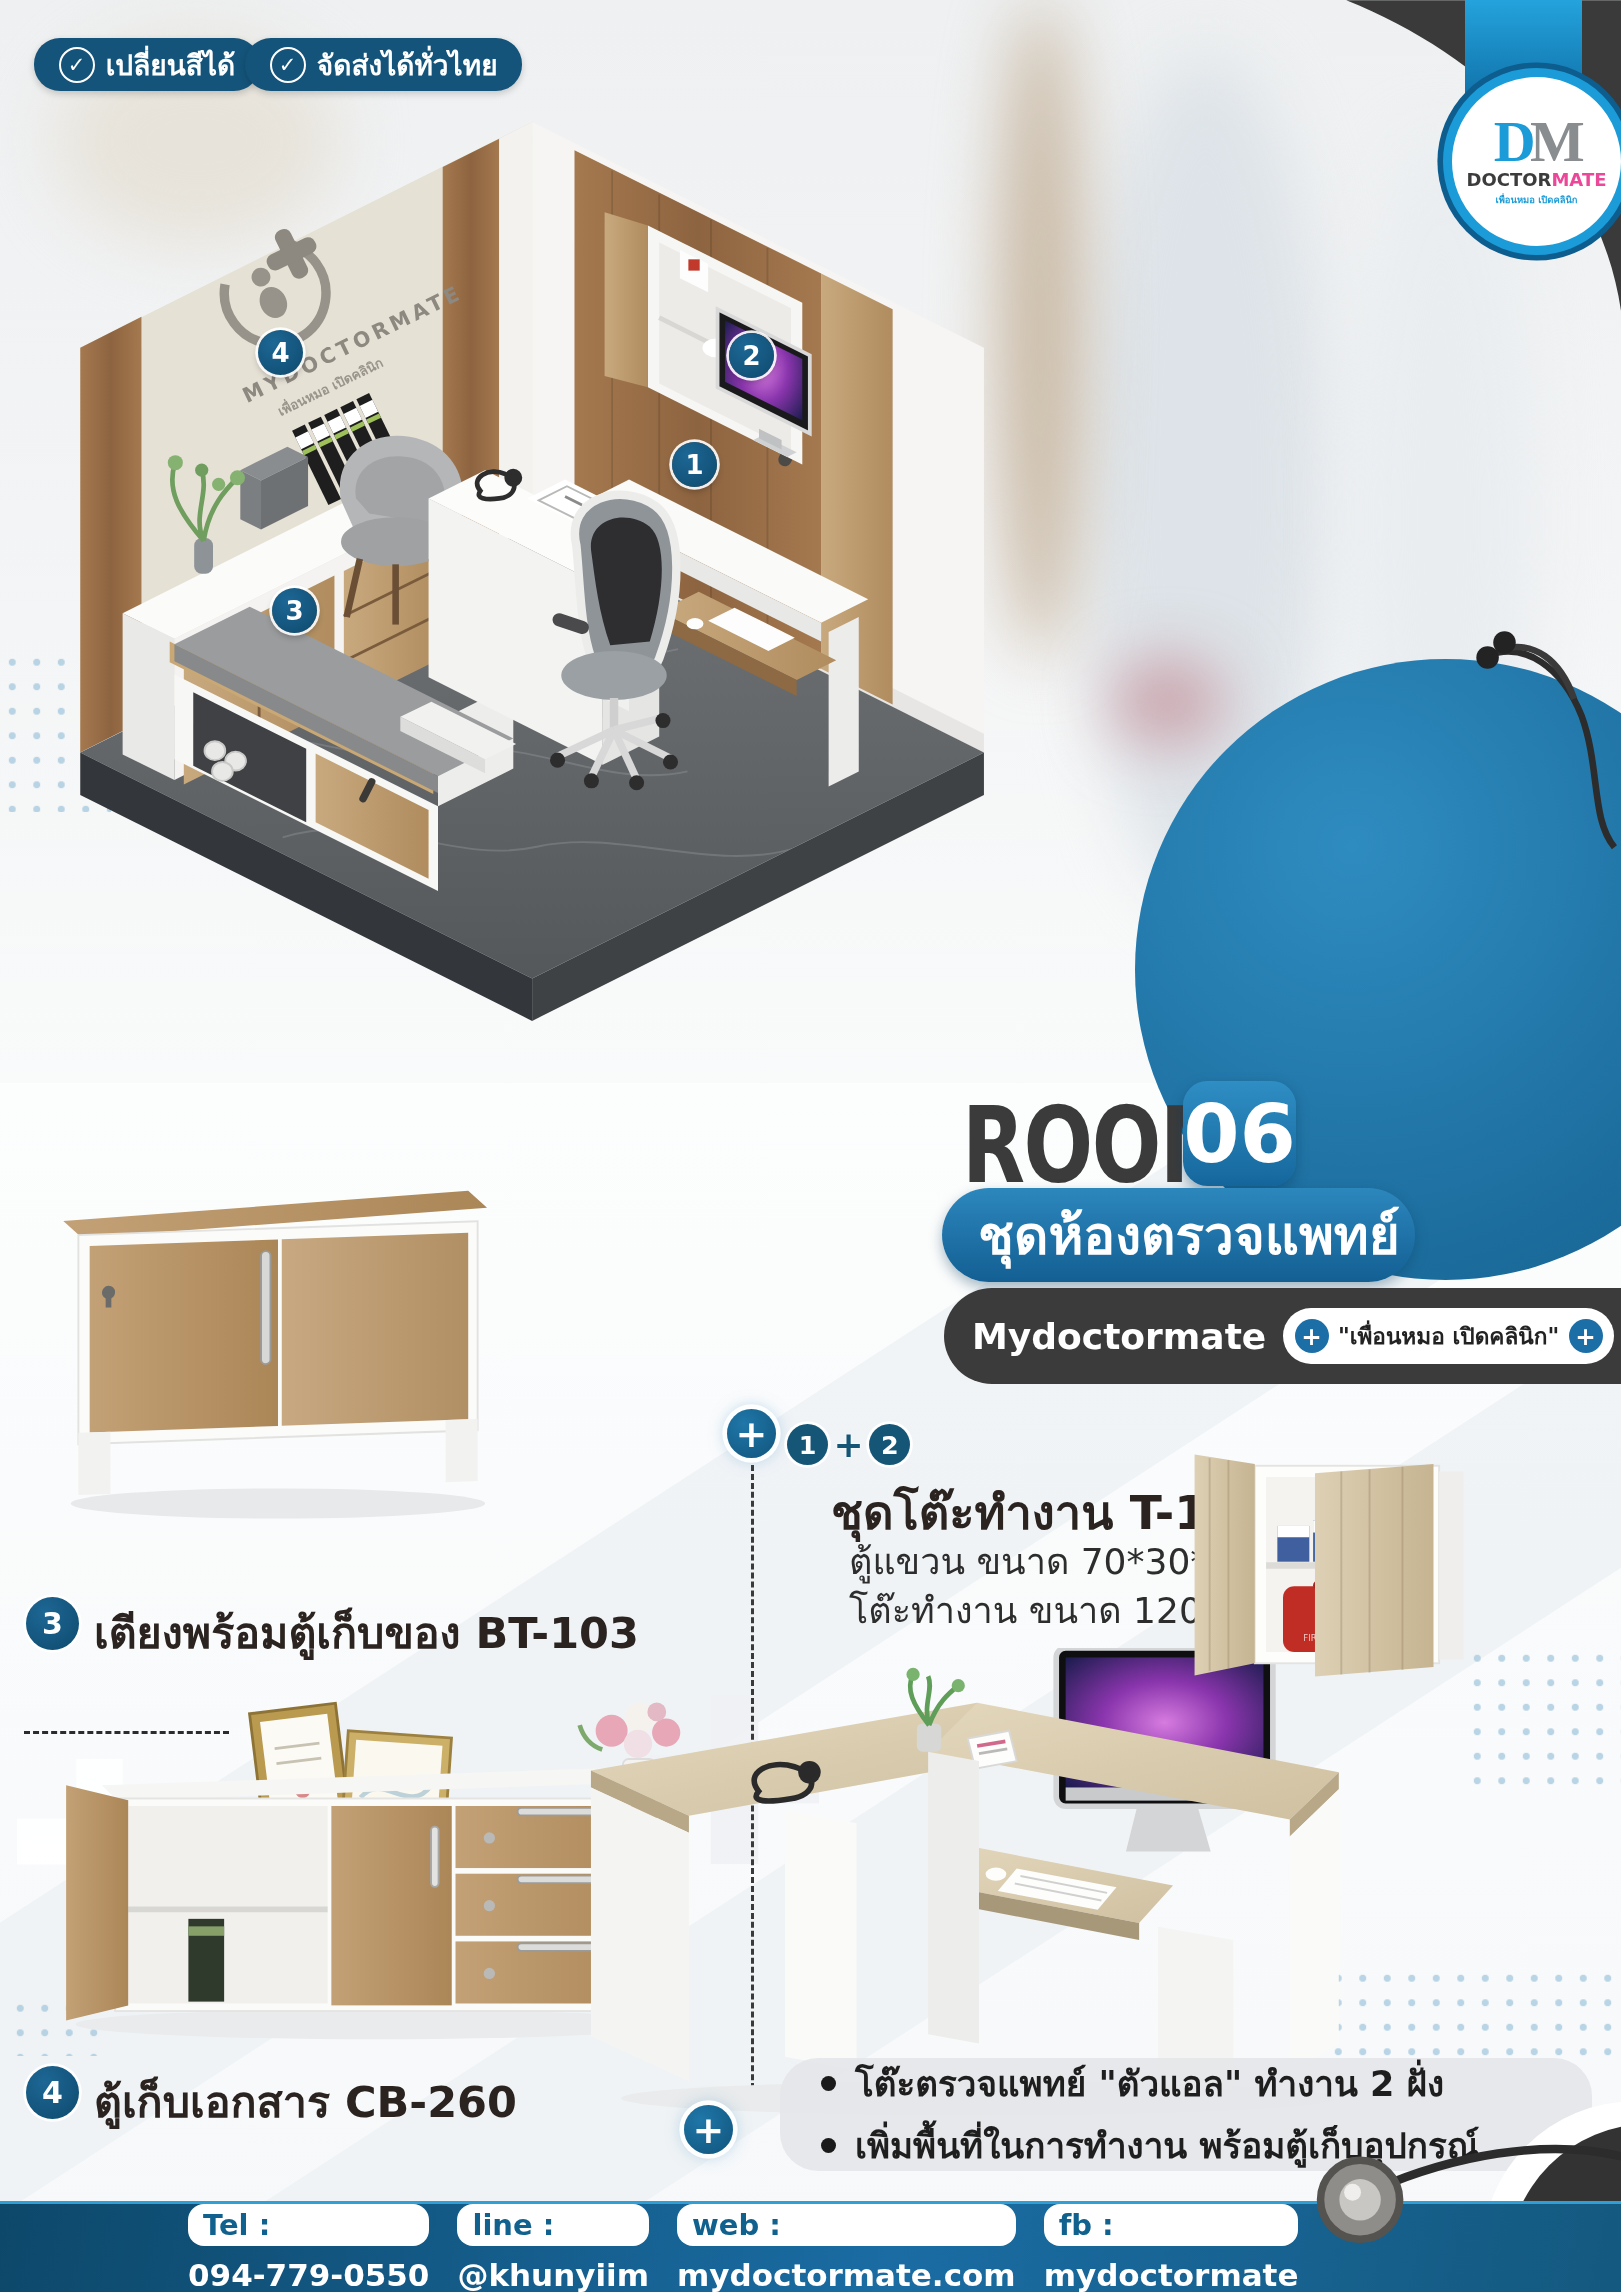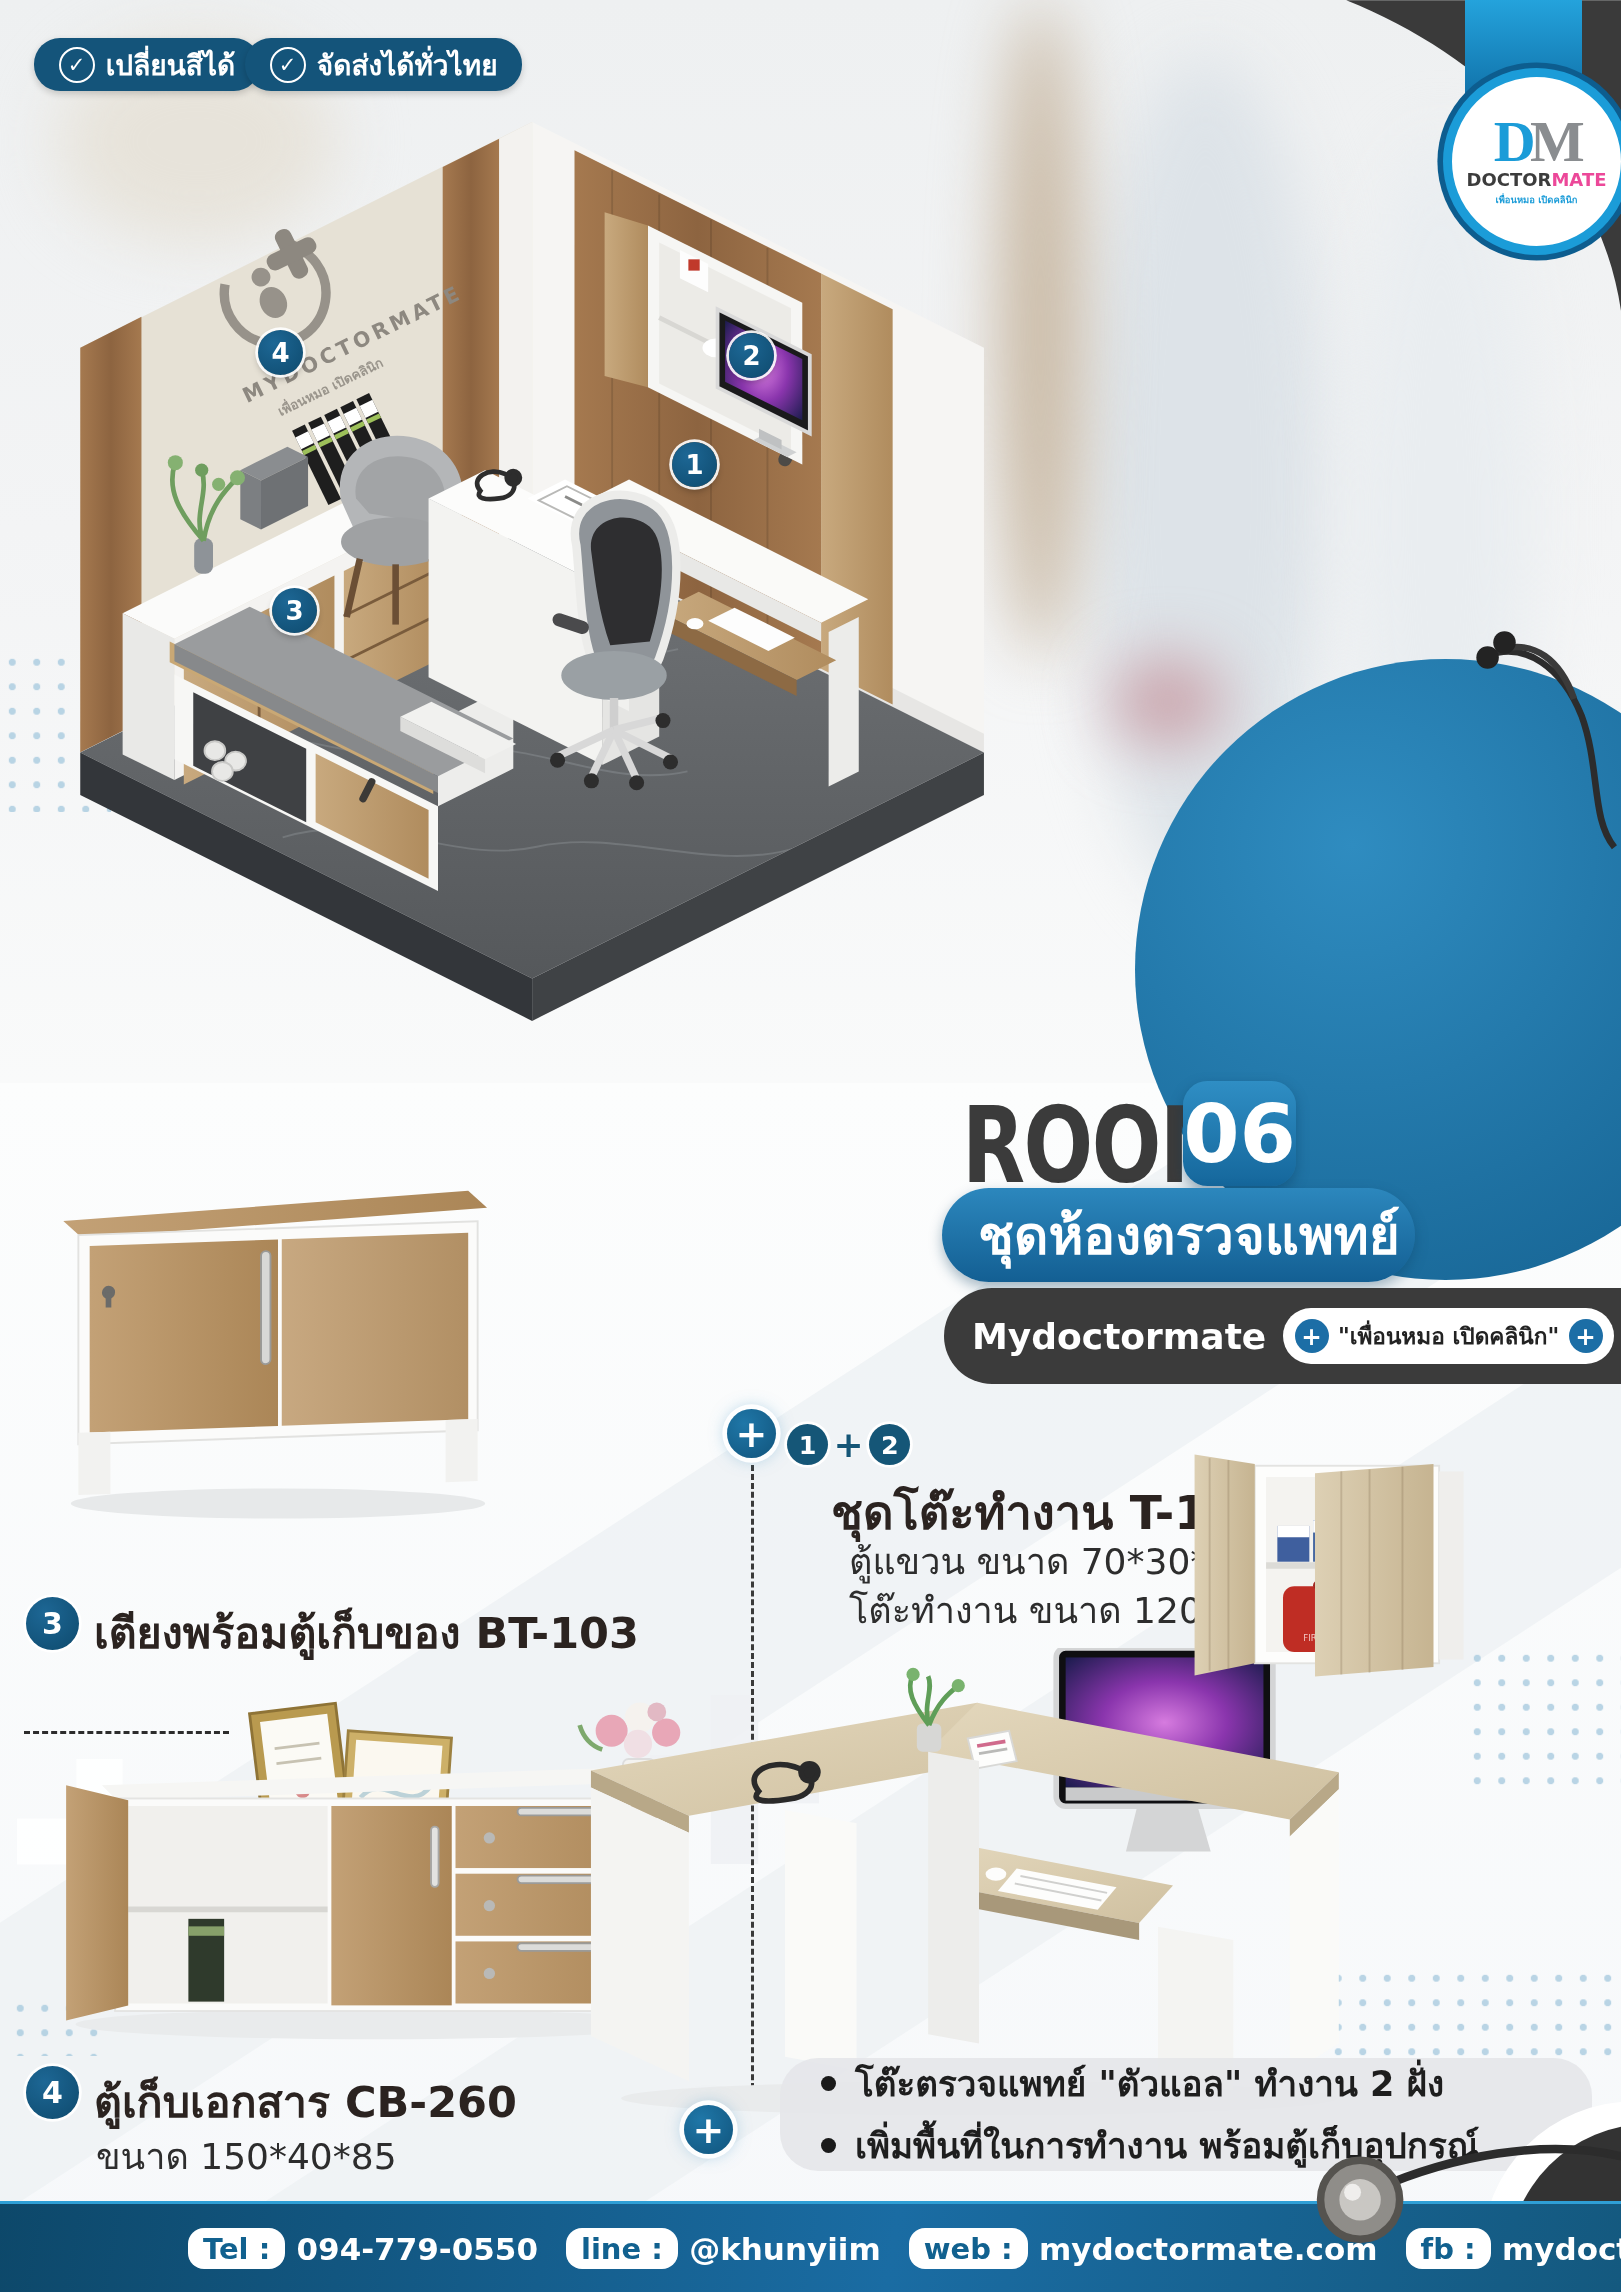--- a/index.html
+++ b/index.html
@@ -86,21 +86,21 @@
   .feature-box{left:780px;top:2058px;width:812px;height:113px;z-index:4;background:rgba(229,230,233,.92);
     border-radius:38px;display:flex;flex-direction:column;justify-content:center;gap:7.5px;padding:0 0 0 41px;box-sizing:border-box;}
   .feature-row{display:flex;align-items:center;gap:19px;font-size:35px;font-weight:600;color:#1e1e1e;white-space:nowrap;}
   .bullet-dot{width:15px;height:15px;border-radius:50%;background:#1a1a1a;flex:0 0 auto;}
 
   
   .footer{left:0;top:2201px;width:1621px;height:92px;z-index:6;
     border-top:3.8px solid #2f9fd6;
     background:linear-gradient(100deg,#0d486a 0%,#1a6ca3 55%,#14597f 100%);
     display:flex;align-items:center;gap:28px;padding-left:188px;box-sizing:border-box;}
-  .f-item{display:flex;align-items:center;gap:11.3px;}
+  .f-item{display:flex;gap:11.3px;flex-direction:column;}
   .f-pill{background:#fff;border-radius:16px;padding:3.8px 15px;color:#11618f;font-size:29px;font-weight:800;white-space:nowrap;}
   .f-val{color:#fff;font-size:31px;font-weight:700;white-space:nowrap;}
   .corner-dark-bot{left:1508px;top:2124px;width:282px;height:282px;border-radius:50%;
     background:#333;box-shadow:-15px -11.3px 0 11.3px #fff;z-index:5;}
 </style>
 </head>
 <body>
 
 <div class="page">
 
@@ -459,21 +459,20 @@
       <g fill="#b9b9b7">
           <circle cx="470" cy="152" r="6"></circle>
           <circle cx="470" cy="224" r="6"></circle>
           <circle cx="470" cy="296" r="6"></circle>
         </g>
     </g>
   </svg>
 
   <div class="abs num-badge" style="left:26px;top:2066px;">4</div>
   <div class="abs prod-title" style="left:94px;top:2068px;">ตู้เก็บเอกสาร CB-260</div>
-  <div class="abs prod-size" style="left:96px;top:2128px;">ขนาด 150*40*85</div>
 
   <div class="abs dash-v"></div>
   <div class="abs big-plus" style="left:727px;top:1409px;">+</div>
   <div class="abs big-plus" style="left:684px;top:2105px;">+</div>
 
   <div class="abs set-badges">
     <span class="set-badge">1</span>
     <span class="set-plus">+</span>
     <span class="set-badge">2</span>
   </div>

